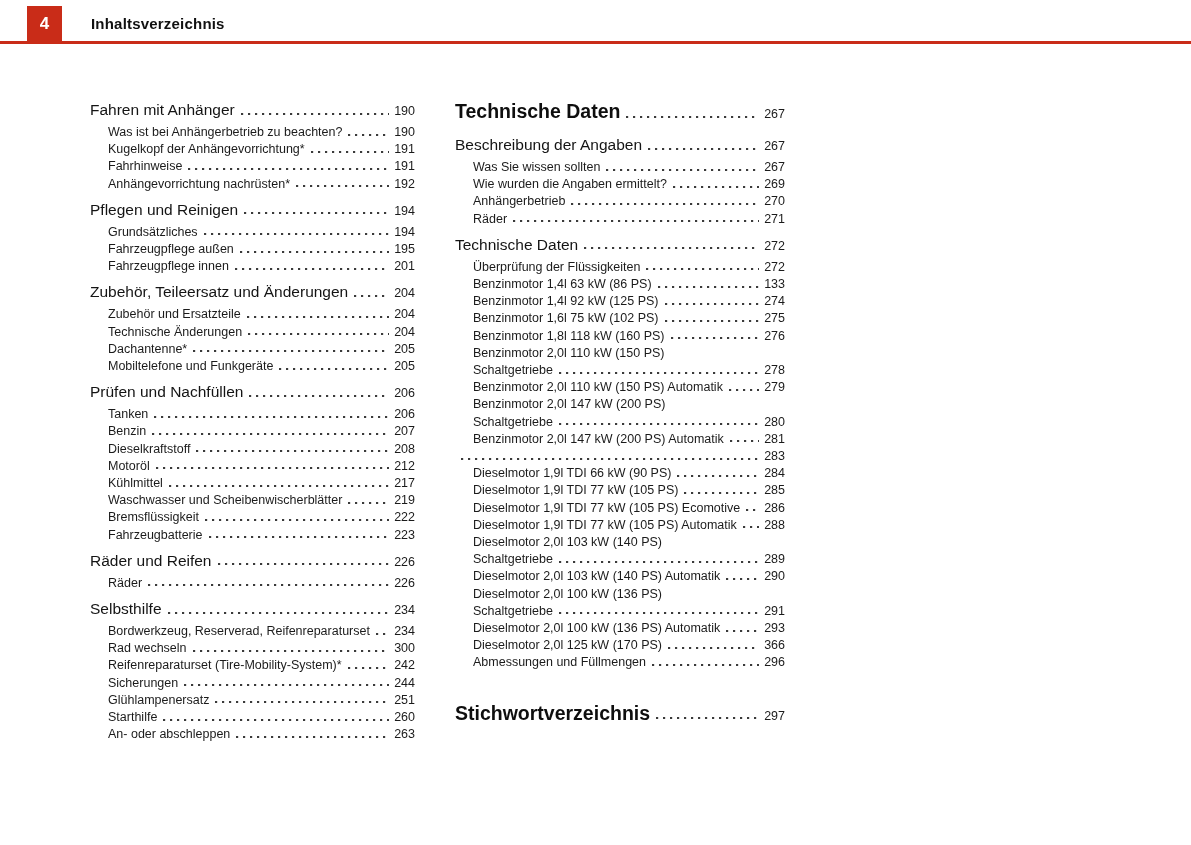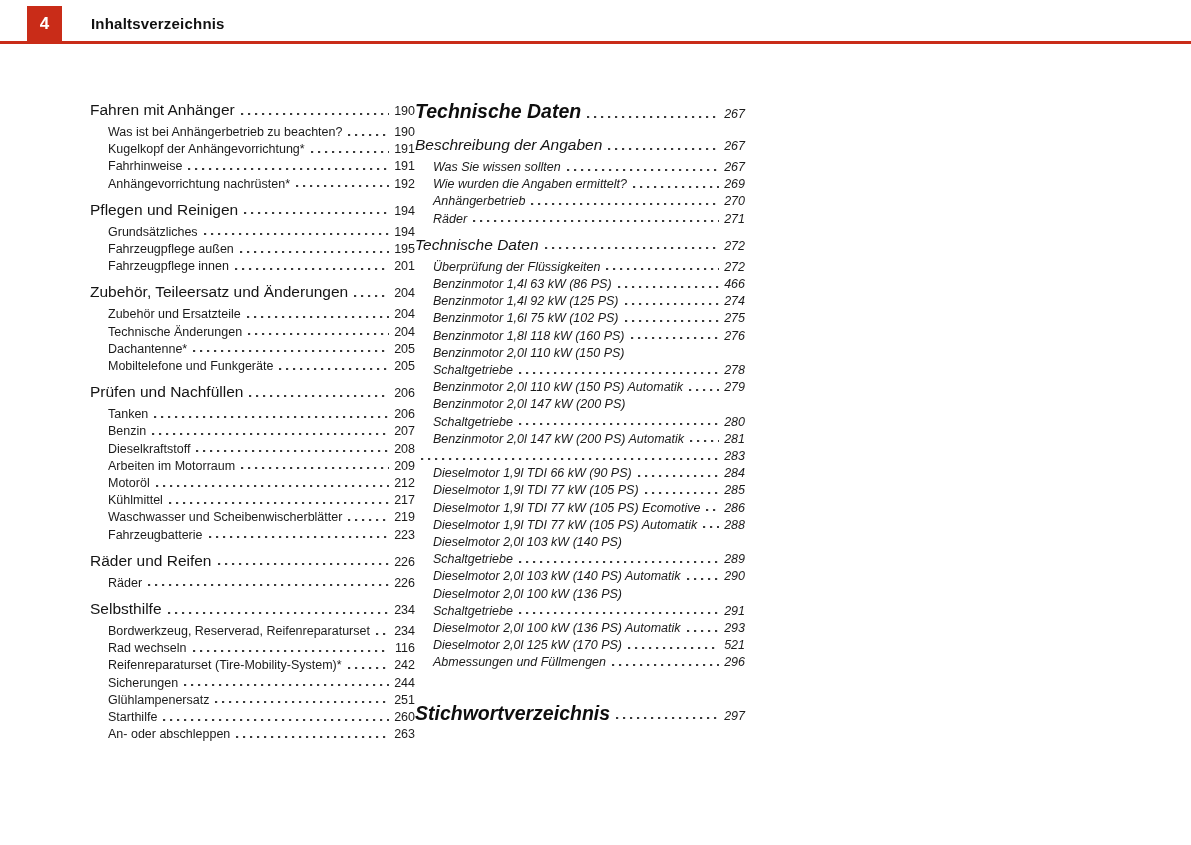--- a/index.html
+++ b/index.html
@@ -40,21 +40,21 @@
   .header-rule {
     position: absolute;
     left: 0; top: 41px;
     width: 1191px; height: 3px;
     background: var(--red);
   }
 
   
   .col { position: absolute; top: 100px; }
   #col-left  { left: 90px;  width: 325px; }
-  #col-right { left: 415px; width: 330px; font-style: italic; }
+  #col-right { left: 455px; width: 330px; }
 
   
   .toc-row { display: flex; align-items: baseline; }
 
   .row-item {
     font-size: 12.5px;
     line-height: 17.2px;
   }
   .row-item .label { padding-left: 18px; }
 
@@ -191,40 +191,40 @@
       <span class="label">Benzin</span>
       <span class="dots"></span>
       <span class="page">207</span>
     </div>
     <div class="toc-row row-item">
       <span class="label">Dieselkraftstoff</span>
       <span class="dots"></span>
       <span class="page">208</span>
     </div>
     <div class="toc-row row-item">
-      <span class="label">Arbeiten im Motorraum</span>
-      <span class="dots"></span>
-      <span class="page">209</span>
-    </div>
-    <div class="toc-row row-item">
       <span class="label">Motoröl</span>
       <span class="dots"></span>
       <span class="page">212</span>
     </div>
     <div class="toc-row row-item">
       <span class="label">Kühlmittel</span>
       <span class="dots"></span>
       <span class="page">217</span>
     </div>
     <div class="toc-row row-item">
       <span class="label">Waschwasser und Scheibenwischerblätter</span>
       <span class="dots"></span>
       <span class="page">219</span>
     </div>
     <div class="toc-row row-item">
+      <span class="label">Bremsflüssigkeit</span>
+      <span class="dots"></span>
+      <span class="page">222</span>
+    </div>
+    <div class="toc-row row-item">
       <span class="label">Fahrzeugbatterie</span>
       <span class="dots"></span>
       <span class="page">223</span>
     </div>
     <div class="toc-row row-section">
       <span class="label">Räder und Reifen</span>
       <span class="dots"></span>
       <span class="page">226</span>
     </div>
     <div class="toc-row row-item">
@@ -238,21 +238,21 @@
       <span class="page">234</span>
     </div>
     <div class="toc-row row-item">
       <span class="label">Bordwerkzeug, Reserverad, Reifenreparaturset</span>
       <span class="dots"></span>
       <span class="page">234</span>
     </div>
     <div class="toc-row row-item">
       <span class="label">Rad wechseln</span>
       <span class="dots"></span>
-      <span class="page">116</span>
+      <span class="page">300</span>
     </div>
     <div class="toc-row row-item">
       <span class="label">Reifenreparaturset (Tire-Mobility-System)*</span>
       <span class="dots"></span>
       <span class="page">242</span>
     </div>
     <div class="toc-row row-item">
       <span class="label">Sicherungen</span>
       <span class="dots"></span>
       <span class="page">244</span>
@@ -310,21 +310,21 @@
       <span class="page">272</span>
     </div>
     <div class="toc-row row-item">
       <span class="label">Überprüfung der Flüssigkeiten</span>
       <span class="dots"></span>
       <span class="page">272</span>
     </div>
     <div class="toc-row row-item">
       <span class="label">Benzinmotor 1,4l 63 kW (86 PS)</span>
       <span class="dots"></span>
-      <span class="page">466</span>
+      <span class="page">133</span>
     </div>
     <div class="toc-row row-item">
       <span class="label">Benzinmotor 1,4l 92 kW (125 PS)</span>
       <span class="dots"></span>
       <span class="page">274</span>
     </div>
     <div class="toc-row row-item">
       <span class="label">Benzinmotor 1,6l 75 kW (102 PS)</span>
       <span class="dots"></span>
       <span class="page">275</span>
@@ -406,21 +406,21 @@
       <span class="page">291</span>
     </div>
     <div class="toc-row row-item">
       <span class="label">Dieselmotor 2,0l 100 kW (136 PS) Automatik</span>
       <span class="dots"></span>
       <span class="page">293</span>
     </div>
     <div class="toc-row row-item">
       <span class="label">Dieselmotor 2,0l 125 kW (170 PS)</span>
       <span class="dots"></span>
-      <span class="page">521</span>
+      <span class="page">366</span>
     </div>
     <div class="toc-row row-item">
       <span class="label">Abmessungen und Füllmengen</span>
       <span class="dots"></span>
       <span class="page">296</span>
     </div>
     <div class="toc-row row-chapter gap-before">
       <span class="label">Stichwortverzeichnis</span>
       <span class="dots"></span>
       <span class="page">297</span>

